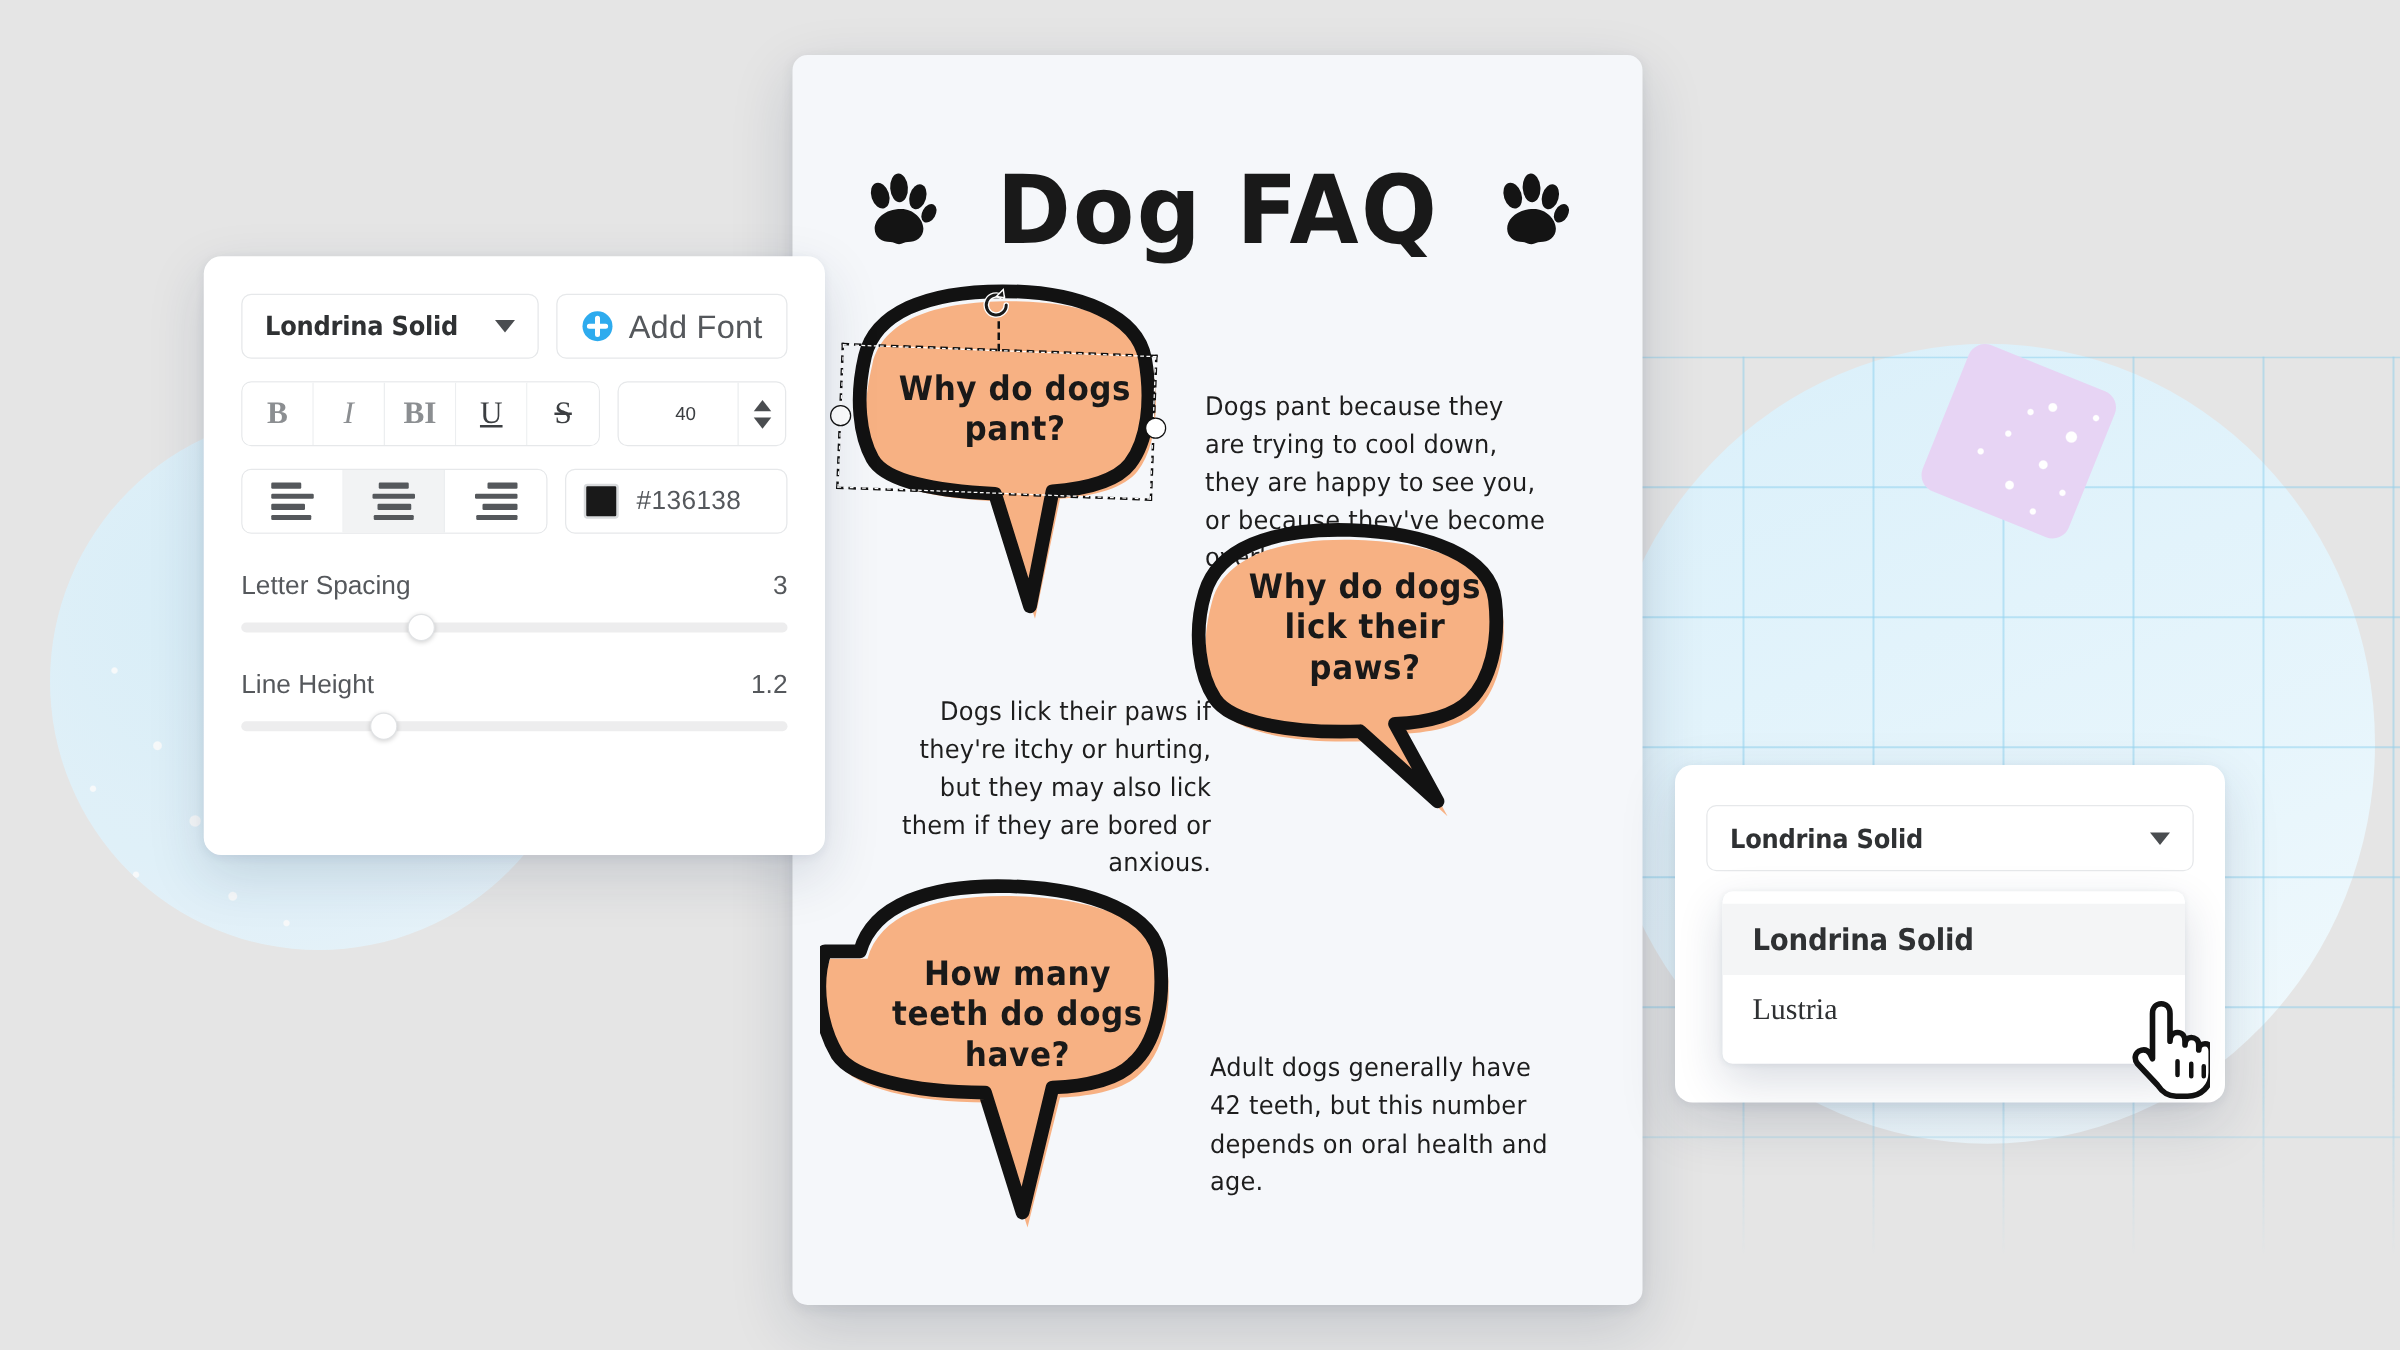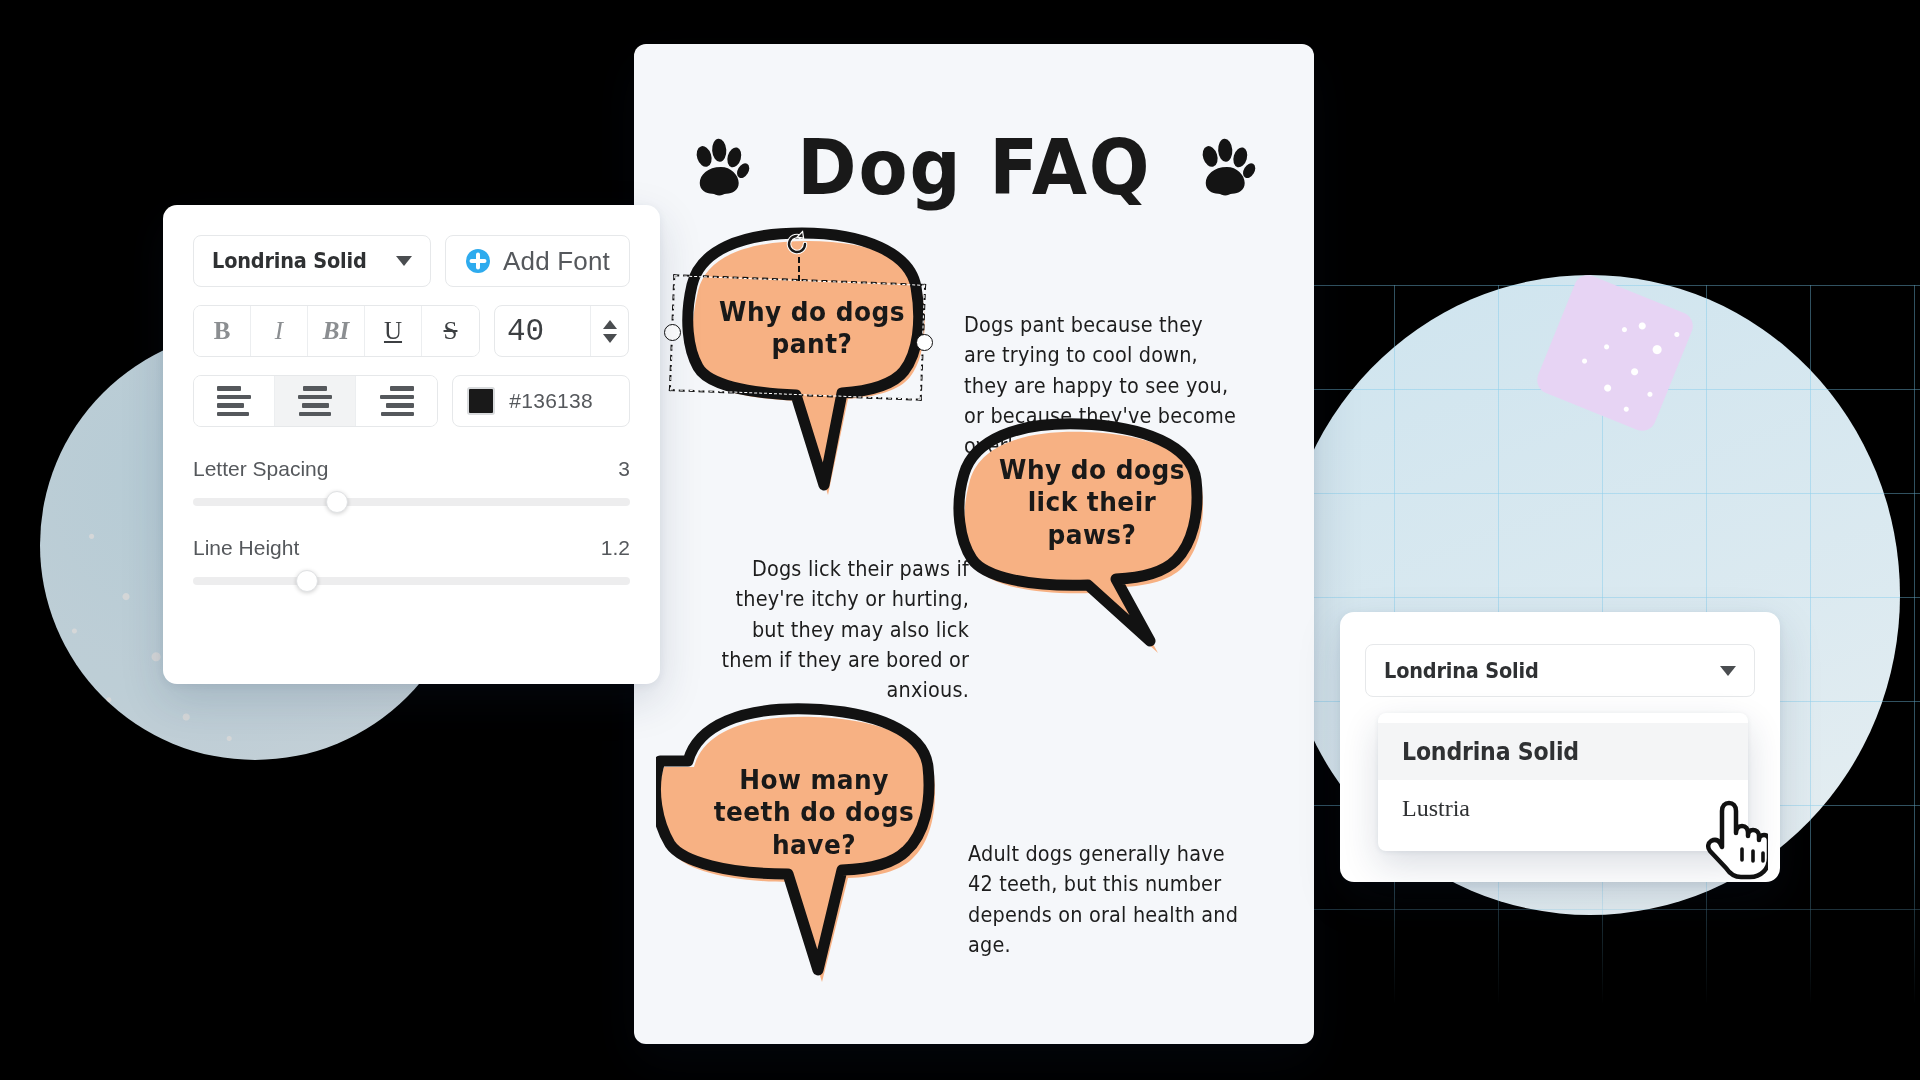--- a/index.html
+++ b/index.html
@@ -2,21 +2,21 @@
 <html><head>
 <meta charset="utf-8">
 <style>
   * { box-sizing: border-box; margin: 0; padding: 0; }
   html, body {
     width: 1920px; height: 1080px;
     overflow: hidden;
     background: #ffffff;
     font-family: "Liberation Sans", sans-serif;
   }
-  #stage { position: relative; width: 1920px; height: 1080px; background: #000000; }
+  #stage { position: relative; width: 1920px; height: 1080px; background: #e5e5e5; }
 
   
   .bg-circle {
     position: absolute;
     left: 40px; top: 330px;
     width: 430px; height: 430px;
     border-radius: 50%;
     background: radial-gradient(circle at 35% 35%, #d6effb 0%, #dff2fc 55%, #eaf7fd 100%);
     opacity: .85;
   }
@@ -179,24 +179,24 @@
   }
   .seg > div:last-child { border-right:none; }
   .seg > div.active { background:#f2f3f4; }
   .seg .g {
     font-family:"Liberation Serif", serif; font-size:25px; color:#8b8e91;
   }
   .seg .g.u { text-decoration:underline; color:#3c3f42; }
   .seg .g.s { text-decoration:line-through; color:#3c3f42; }
   .seg .g.b { font-weight:700; }
   .seg .g.i { font-style:italic; }
-  .seg .g.bi { font-weight:700; font-style:italic; }
+  .seg .g.bi { font-weight:700; }
 
   .size-ctl { width:135px; justify-content:space-between; padding:0; }
-  .size-val { flex:1; font-size:31px; color:#3c3f42; padding-left:12px;font-family:Liberation Mono, monospace;}
+  .size-val { flex:1; text-align:center; font-size:15px; color:#3c3f42; padding-left:12px;}
   .spin { width:38px; height:100%; border-left:1px solid #eceef0; display:flex; flex-direction:column; align-items:center; justify-content:center; gap:5px; cursor:pointer;}
   .tri-up { width:0;height:0;border-left:7px solid transparent;border-right:7px solid transparent;border-bottom:9px solid #4a4d50;}
   .tri-dn { width:0;height:0;border-left:7px solid transparent;border-right:7px solid transparent;border-top:9px solid #4a4d50;}
 
   .align-seg > div { width:85px; }
   .align-bars { display:flex; flex-direction:column; gap:4px; width:34px;}
   .align-bars i { display:block; height:4.5px; background:#55585c; border-radius:1px; }
 
   .color-ctl { width:185px; gap:14px; padding:0 14px; cursor:pointer;}
   .swatch { width:28px;height:28px;background:#191919;border:2px solid #d9dbdd; border-radius:3px;}

